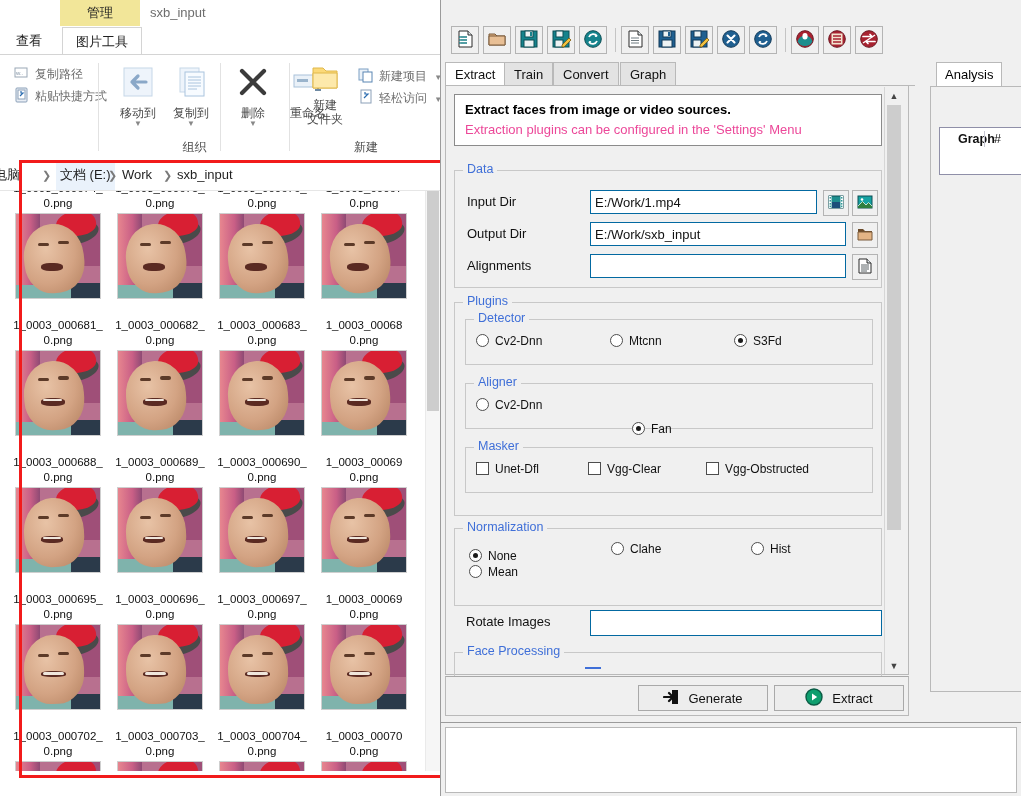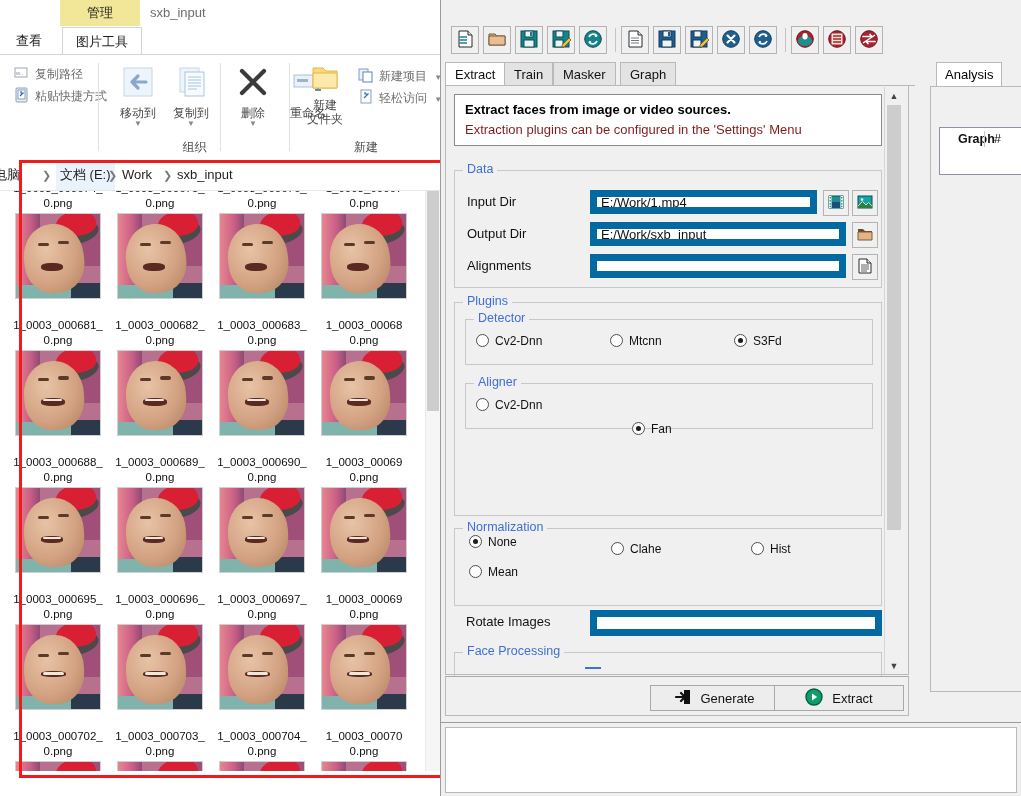--- a/index.html
+++ b/index.html
@@ -77,26 +77,26 @@
   #maintabs{position:absolute;left:4px;top:62px;width:470px;height:24px;}
   .mtab{position:absolute;top:0;height:24px;line-height:23px;font-size:13px;color:#111;padding:0 9px;
         border:1px solid #b9b9b9;border-bottom:none;background:#e3e3e3;box-sizing:border-box;}
   .mtab.active{background:#fff;height:25px;}
   #mtabline{position:absolute;left:4px;top:85px;width:470px;height:1px;background:#b9b9b9;}
 
   
   #panel{position:absolute;left:4px;top:86px;width:464px;height:589px;background:#f0f0f0;border:1px solid #b9b9b9;border-top:none;box-sizing:border-box;}
   #infobox{position:absolute;left:8px;top:8px;width:428px;height:52px;background:#fff;border:1px solid #8b8b8b;box-sizing:border-box;}
   #infobox .l1{position:absolute;left:10px;top:7px;font-size:13px;font-weight:bold;color:#000;}
-  #infobox .l2{position:absolute;left:10px;top:27px;font-size:13px;color:#7f1d1d;}
+  #infobox .l2{position:absolute;left:10px;top:27px;font-size:13px;color:#ec4899;}
 
   .fieldset{position:absolute;border:1px solid #c8c8c8;box-sizing:border-box;}
   .legend{position:absolute;top:-9px;left:8px;background:#f0f0f0;padding:0 4px;font-size:12.5px;color:#3f6fd8;}
   .flabel{position:absolute;font-size:13px;color:#111;}
-  .finput{position:absolute;background:#fff;border:7px solid #0369a1;box-sizing:border-box;
+  .finput{position:absolute;background:#fff;border:1px solid #0369a1;box-sizing:border-box;
           font-size:13px;color:#111;padding:0 4px;line-height:22px;height:24px;}
   .sqbtn{position:absolute;width:26px;height:26px;background:#f0f0f0;border:1px solid #b4b4b4;box-sizing:border-box;
          display:flex;align-items:center;justify-content:center;}
 
   .opt{position:absolute;font-size:12px;color:#111;white-space:nowrap;}
   .radio{display:inline-block;width:13px;height:13px;border:1.5px solid #4d4d4d;border-radius:50%;
          vertical-align:-2px;margin-right:6px;box-sizing:border-box;position:relative;background:#fff;}
   .radio.on::after{content:"";position:absolute;left:2.5px;top:2.5px;width:5px;height:5px;border-radius:50%;background:#1b1b1b;}
   .chk{display:inline-block;width:13px;height:13px;border:1.5px solid #4d4d4d;vertical-align:-2px;margin-right:6px;box-sizing:border-box;background:#fff;}
 
@@ -687,21 +687,21 @@
             <circle cx="10" cy="10" r="8.3" fill="#a82230" stroke="#6d1620"></circle>
             <path d="M4 7.5h9l-2-2M16 12.5H7l2 2" fill="none" stroke="#fff" stroke-width="1.7" stroke-linecap="round" stroke-linejoin="round"></path>
             <path d="M4 14l12-8" stroke="#fff" stroke-width="1.4"></path>
           </svg></span>
     </div>
   </div>
 
   <div id="maintabs">
     <div class="mtab active" style="left:0;">Extract</div>
     <div class="mtab" style="left:59px;">Train</div>
-    <div class="mtab" style="left:108px;">Masker</div>
+    <div class="mtab" style="left:108px;">Convert</div>
     <div class="mtab" style="left:175px;">Graph</div>
   </div>
   <div id="mtabline"></div>
 
   <div id="panel">
 
     <div id="infobox">
       <div class="l1">Extract faces from image or video sources.</div>
       <div class="l2">Extraction plugins can be configured in the 'Settings' Menu</div>
     </div>
@@ -778,25 +778,37 @@
       <div class="fieldset" style="left:10px;top:80px;width:408px;height:46px;">
         <div class="legend">Aligner</div>
         <div class="opt" style="left:10px;top:14px;">
           <span class="radio"></span><span>Cv2-Dnn</span>
         </div>
         <div class="opt" style="left:166px;top:14px;margin-top:24px;">
           <span class="radio on"></span><span>Fan</span>
         </div>
       </div>
 
+      <div class="fieldset" style="left:10px;top:144px;width:408px;height:46px;">
+        <div class="legend">Masker</div>
+        <div class="opt" style="left:10px;top:14px;">
+          <span class="chk"></span><span>Unet-Dfl</span>
+        </div>
+        <div class="opt" style="left:122px;top:14px;">
+          <span class="chk"></span><span>Vgg-Clear</span>
+        </div>
+        <div class="opt" style="left:240px;top:14px;">
+          <span class="chk"></span><span>Vgg-Obstructed</span>
+        </div>
+      </div>
     </div>
 
     <div class="fieldset" style="left:8px;top:442px;width:428px;height:78px;">
       <div class="legend">Normalization</div>
-      <div class="opt" style="left:14px;top:6px;">
+      <div class="opt" style="left:14px;top:20px;">
         <span class="radio on"></span><span>None</span>
       </div>
       <div class="opt" style="left:156px;top:13px;">
         <span class="radio"></span><span>Clahe</span>
       </div>
       <div class="opt" style="left:296px;top:13px;">
         <span class="radio"></span><span>Hist</span>
       </div>
       <div class="opt" style="left:14px;top:36px;">
         <span class="radio"></span><span>Mean</span>
@@ -812,21 +824,21 @@
     </div>
   </div>
 
   <div id="pscroll">
     <div class="sarrow" style="top:0;">▲</div>
     <div id="pthumb"></div>
     <div class="sarrow" style="bottom:0;">▼</div>
   </div>
 
   <div id="btnbar">
-    <div class="actbtn" style="left:204px;width:130px;">
+    <div class="actbtn" style="left:192px;width:130px;">
       <span><svg width="16" height="16" viewBox="0 0 16 16">
             <rect x="9" y="1" width="6" height="14" fill="#111"></rect>
             <path d="M1 8h8M6 4l4 4-4 4" fill="none" stroke="#111" stroke-width="2.2" stroke-linecap="round" stroke-linejoin="round"></path>
           </svg></span>
       <span>Generate</span>
     </div>
     <div class="actbtn" style="left:328px;width:130px;">
       <span><svg width="18" height="18" viewBox="0 0 18 18">
             <circle cx="9" cy="9" r="8" fill="#0e9e6e" stroke="#0a5c45" stroke-width="1.4"></circle>
             <path d="M7 5.4l5.2 3.6L7 12.6z" fill="#fff"></path>

